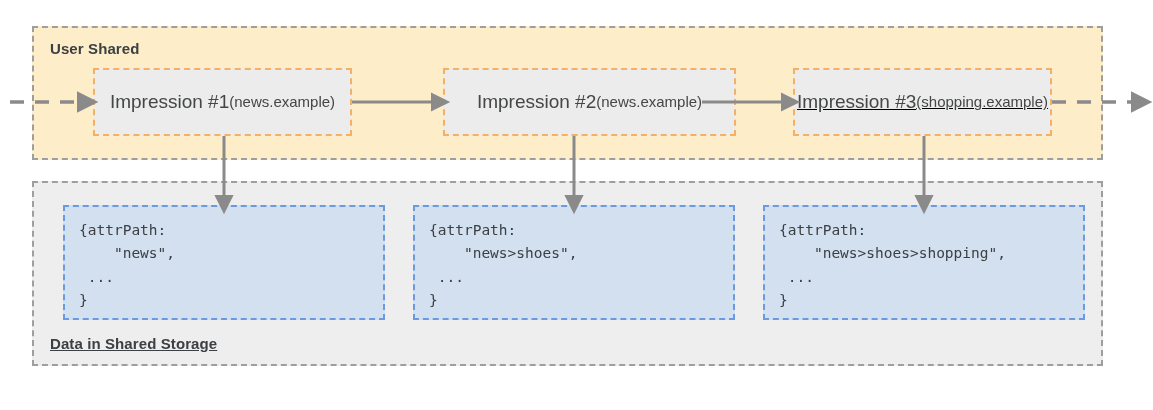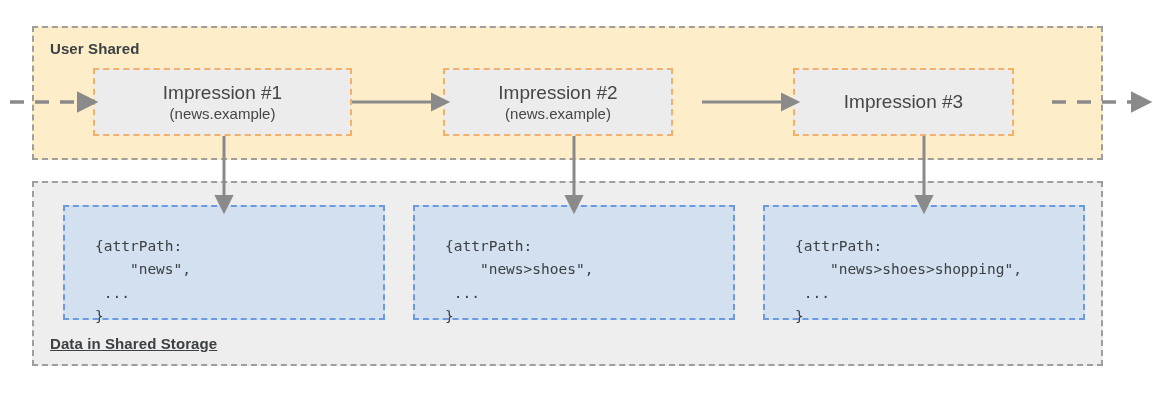--- a/index.html
+++ b/index.html
@@ -57,28 +57,28 @@
 
   
   .impression {
     position: absolute;
     top: 68px;
     height: 68px;
     background: #ececec;
     border: 2px dashed #f4b066;
     box-sizing: border-box;
     display: flex;
-    flex-direction: column;
+    flex-direction: row;
     align-items: center;
     justify-content: center;
     line-height: 1.22;
   }
   .imp-1 { left: 93px;  width: 259px; }
-  .imp-2 { left: 443px; width: 230px; }
-  .imp-3 { left: 793px; width: 221px; }
+  .imp-2 { left: 443px; width: 293px; }
+  .imp-3 { left: 793px; width: 259px; text-decoration: underline; }
 
   .imp-title {
     font-size: 19px;
     color: #444746;
     white-space: nowrap;
   }
   .imp-sub {
     font-size: 15px;
     color: #444746;
     white-space: nowrap;
@@ -98,21 +98,21 @@
   .sb-1 { left: 63px;  width: 322px; }
   .sb-2 { left: 413px; width: 322px; }
   .sb-3 { left: 763px; width: 322px; }
 
   .code {
     font-family: "DejaVu Sans Mono", monospace;
     font-size: 14.5px;
     line-height: 1.62;
     color: #3c4043;
     white-space: pre;
-    margin: 16px;
+    margin: 0;
   }
 
   
   #arrows {
     position: absolute;
     left: 0; top: 0;
     width: 1153px;
     height: 410px;
     pointer-events: none;
   }
@@ -135,20 +135,21 @@
     <div class="imp-sub">(news.example)</div>
   </div>
 
   <div class="impression imp-2">
     <div class="imp-title">Impression #2</div>
     <div class="imp-sub">(news.example)</div>
   </div>
 
   <div class="impression imp-3">
     <div class="imp-title">Impression #3</div>
+    <div class="imp-sub">(shopping.example)</div>
   </div>
 
   <div class="storebox sb-1">
     <pre class="code">{attrPath:
     "news",
  ...
 }</pre>
   </div>
 
   <div class="storebox sb-2">

